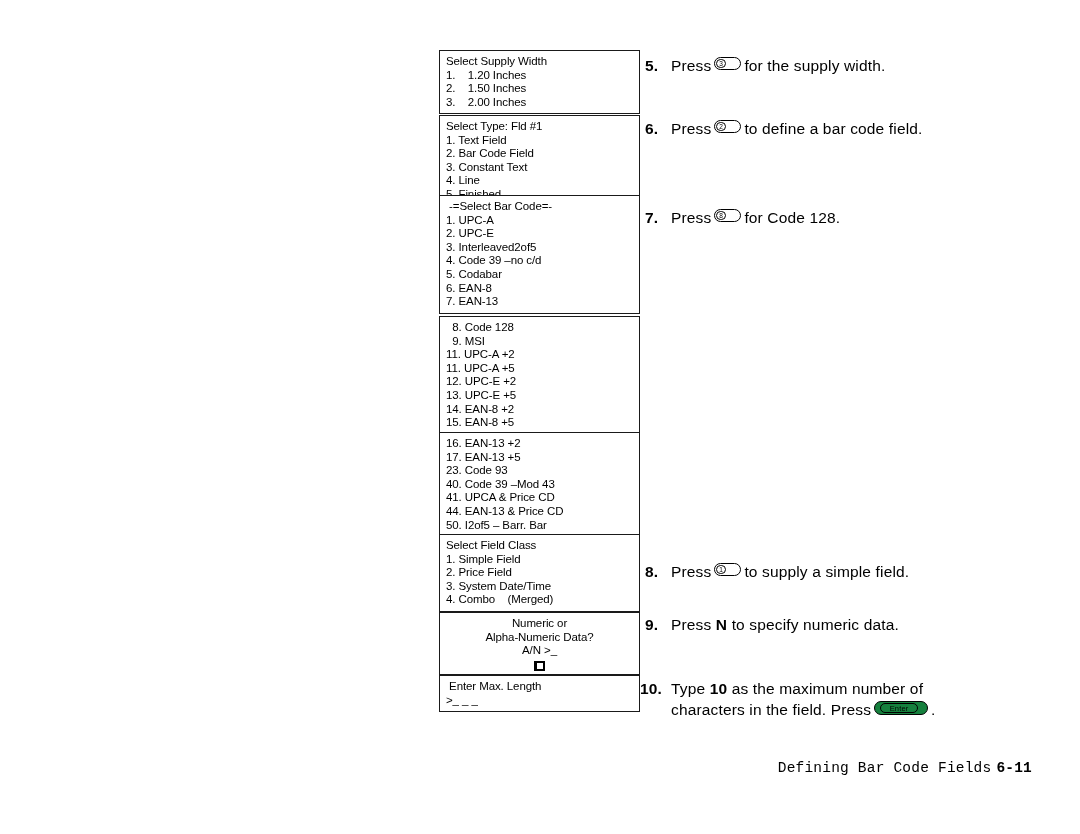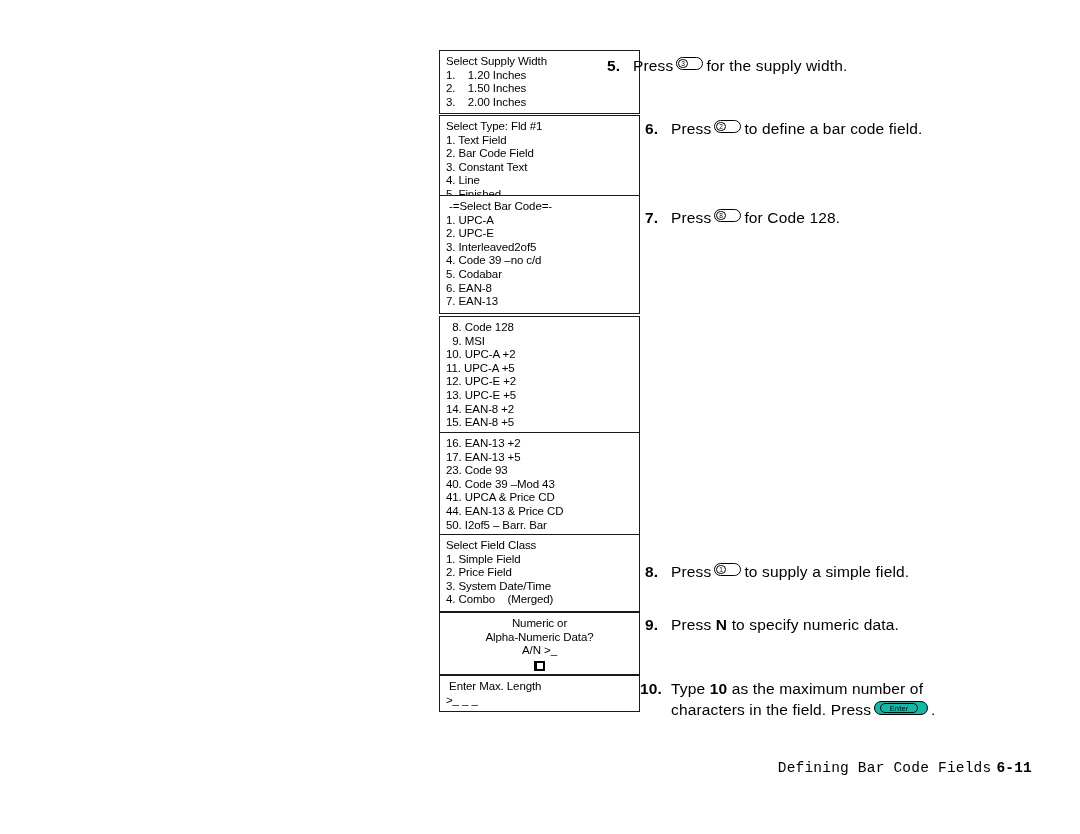--- a/index.html
+++ b/index.html
@@ -116,21 +116,21 @@
   .keycap-wide {
     display: inline-block;
     position: relative;
     width: 54px;
     height: 14px;
     border: 1.3px solid #000;
     border-radius: 8px;
     box-sizing: border-box;
     vertical-align: 0px;
     margin: 0 3px;
-    background: #14b8a6;
+    background: #15803d;
   }
   .keycap-wide .lbl {
     position: absolute;
     left: 5px;
     top: 1px;
     right: 9px;
     height: 10px;
     border: 1px solid #000;
     border-radius: 5px;
     box-sizing: border-box;
@@ -181,21 +181,21 @@
     <div class="ln">3. Interleaved2of5</div>
     <div class="ln">4. Code 39 –no c/d</div>
     <div class="ln">5. Codabar</div>
     <div class="ln">6. EAN-8</div>
     <div class="ln">7. EAN-13</div>
   </div>
 
 <div class="screen" id="screen-3" style="top:316px;">
     <div class="ln">  8. Code 128</div>
     <div class="ln">  9. MSI</div>
-    <div class="ln">10. UPC-A +2</div>
+    <div class="ln">11. UPC-A +2</div>
     <div class="ln">11. UPC-A +5</div>
     <div class="ln">12. UPC-E +2</div>
     <div class="ln">13. UPC-E +5</div>
     <div class="ln">14. EAN-8 +2</div>
     <div class="ln">15. EAN-8 +5</div>
   </div>
 
 <div class="screen" id="screen-4" style="top:432px;">
     <div class="ln">16. EAN-13 +2</div>
     <div class="ln">17. EAN-13 +5</div>
@@ -219,21 +219,21 @@
     <div class="ln center">Alpha-Numeric Data?</div>
     <div class="ln center">A/N &gt;_</div>
     <div class="cursor-row"><span class="cursor-block"></span></div>
   </div>
 
 <div class="screen" id="screen-7" style="top:675px;">
     <div class="ln"> Enter Max. Length</div>
     <div class="ln">&gt;_ _ _</div>
   </div>
 
-<div class="step" style="left:607px; top:55px;">
+<div class="step" style="left:645px; top:55px;">
   <span class="num">5.</span><span class="body"><span>Press</span><span class="keycap"><span class="digit">3</span></span><span>for the supply width.</span></span>
 </div>
 
 <div class="step" style="left:645px; top:118px;">
   <span class="num">6.</span><span class="body"><span>Press</span><span class="keycap"><span class="digit">2</span></span><span>to define a bar code field.</span></span>
 </div>
 
 <div class="step" style="left:645px; top:207px;">
   <span class="num">7.</span><span class="body"><span>Press</span><span class="keycap"><span class="digit">8</span></span><span>for Code 128.</span></span>
 </div>

